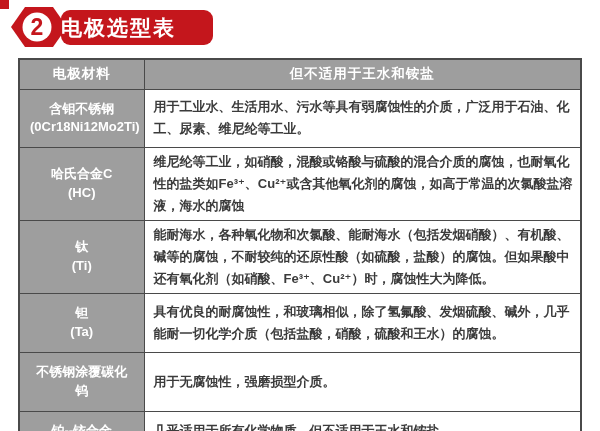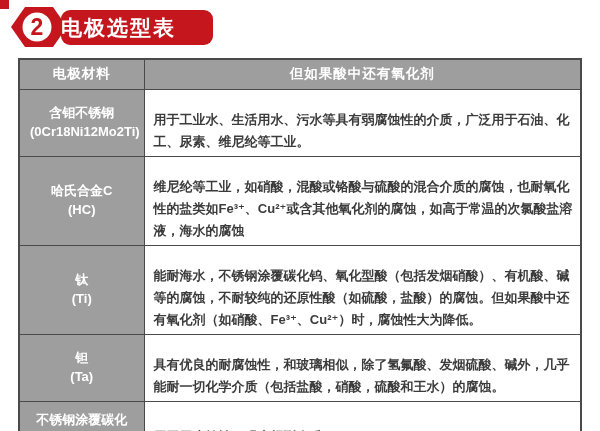--- a/index.html
+++ b/index.html
@@ -24,28 +24,28 @@
   table.sel td, table.sel th { border:1.6px solid #4a4a4a; }
   table.sel { border:2px solid #4a4a4a; }
   col.c-mat { width:125px; }
   th.mat-h, th.desc-h { background:#9e9e9e; color:#ffffff; font-size:13.5px;
                         font-weight:bold; text-align:center; letter-spacing:1px; }
   td.mat { background:#9e9e9e; color:#ffffff; font-size:13px; font-weight:bold;
            text-align:center; vertical-align:middle; line-height:1.45; padding:10px; }
   td.mat .code:empty { display:none; }
   td.desc { background:#ffffff; color:#3b3b3b; font-size:13px; font-weight:bold;
             text-align:left; vertical-align:middle; line-height:22px;
-            padding:19px 6px 3px 9px; }
+            padding:3px 6px 3px 9px; }
   tr.h-row  { height:30px; }
   tr.r0 { height:50px; }
   tr.r1 { height:47px; }
   tr.r2 { height:67px; }
   tr.r3 { height:71px; }
   tr.r4 { height:49px; }
-  tr.r5 { height:21px;font-family:Liberation Mono, monospace; }
+  tr.r5 { height:21px; }
   tr.r6 { height:22px; }
 </style>
 </head>
 <body>
 
 <div class="page">
 
   <div class="corner-square"></div>
 
   <div class="header">
@@ -60,21 +60,21 @@
   </div>
 
   <table class="sel">
     <colgroup>
         <col class="c-mat">
         <col class="c-desc">
       </colgroup>
     <thead>
       <tr class="h-row">
         <th class="mat-h">电极材料</th>
-        <th class="desc-h">但如果酸中还有氧化剂</th>
+        <th class="desc-h">但不适用于王水和铵盐</th>
       </tr>
     </thead>
     <tbody>
       <tr class="r0">
         <td class="mat">
           <div class="name">含钼不锈钢</div>
           <div class="code">(0Cr18Ni12Mo2Ti)</div>
         </td>
         <td class="desc">用于工业水、生活用水、污水等具有弱腐蚀性的介质，广泛用于石油、化工、尿素、维尼纶等工业。</td>
       </tr>
@@ -83,21 +83,21 @@
           <div class="name">哈氏合金C</div>
           <div class="code">(HC)</div>
         </td>
         <td class="desc">维尼纶等工业，如硝酸，混酸或铬酸与硫酸的混合介质的腐蚀，也耐氧化性的盐类如Fe³⁺、Cu²⁺或含其他氧化剂的腐蚀，如高于常温的次氯酸盐溶液，海水的腐蚀</td>
       </tr>
       <tr class="r3">
         <td class="mat">
           <div class="name">钛</div>
           <div class="code">(Ti)</div>
         </td>
-        <td class="desc">能耐海水，不锈钢涂覆碳化钨、氧化型酸（包括发烟硝酸）、有机酸、碱等的腐蚀，不耐较纯的还原性酸（如硫酸，盐酸）的腐蚀。但如果酸中还有氧化剂（如硝酸、Fe³⁺、Cu²⁺）时，腐蚀性大为降低。</td>
+        <td class="desc">能耐海水，各种氧化物和次氯酸、能耐海水（包括发烟硝酸）、有机酸、碱等的腐蚀，不耐较纯的还原性酸（如硫酸，盐酸）的腐蚀。但如果酸中还有氧化剂（如硝酸、Fe³⁺、Cu²⁺）时，腐蚀性大为降低。</td>
       </tr>
       <tr class="r4">
         <td class="mat">
           <div class="name">钽</div>
           <div class="code">(Ta)</div>
         </td>
         <td class="desc">具有优良的耐腐蚀性，和玻璃相似，除了氢氟酸、发烟硫酸、碱外，几乎能耐一切化学介质（包括盐酸，硝酸，硫酸和王水）的腐蚀。</td>
       </tr>
       <tr class="r5">
         <td class="mat">

